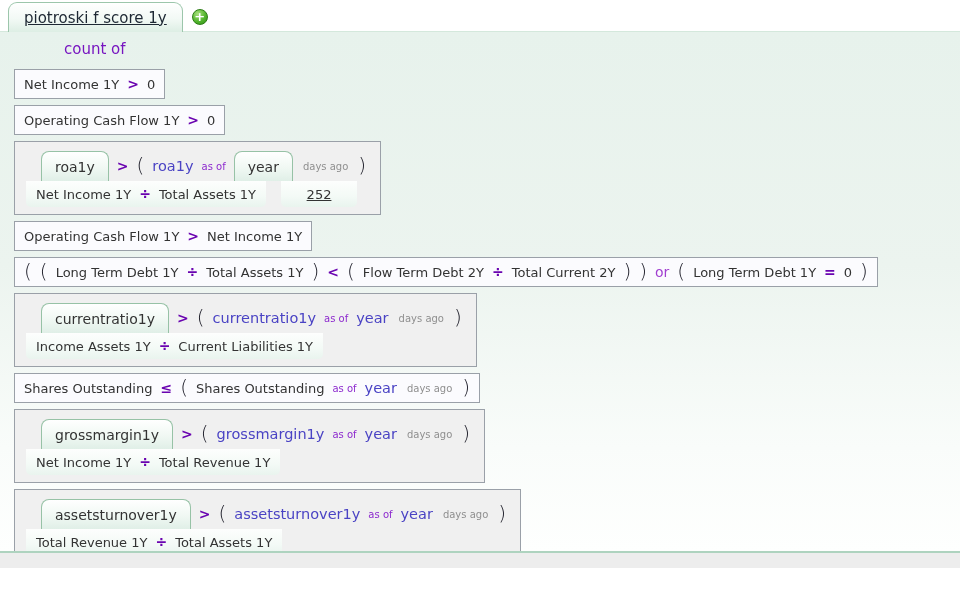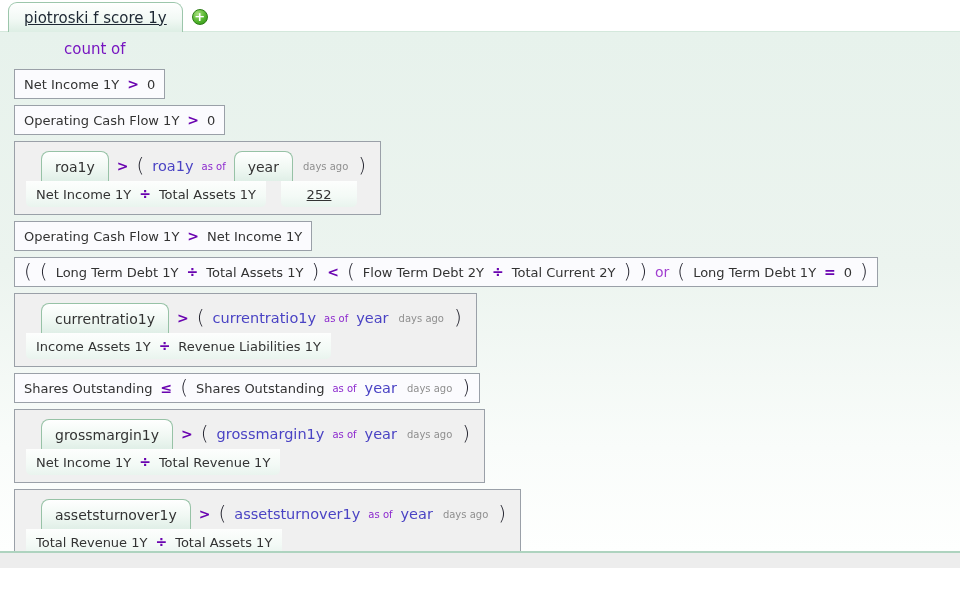--- a/index.html
+++ b/index.html
@@ -151,21 +151,21 @@
           <span class="t-ref">currentratio1y</span>
           <span class="t-asof">as of</span>
           <span class="t-yr">year</span>
           <span class="t-days">days ago</span>
           <span class="t-paren">)</span>
         </div>
         <div class="strips">
           <div class="strip">
             <span class="t-text">Income Assets 1Y</span>
             <span class="t-op">÷</span>
-            <span class="t-text">Revenue Liabilities 1Y</span>
+            <span class="t-text">Current Liabilities 1Y</span>
           </div>
         </div>
       </div>
       <div class="row">
         <span class="t-text">Shares Outstanding</span>
         <span class="t-op">≤</span>
         <span class="t-paren">(</span>
         <span class="t-text">Shares Outstanding</span>
         <span class="t-asof">as of</span>
         <span class="t-yr">year</span>

